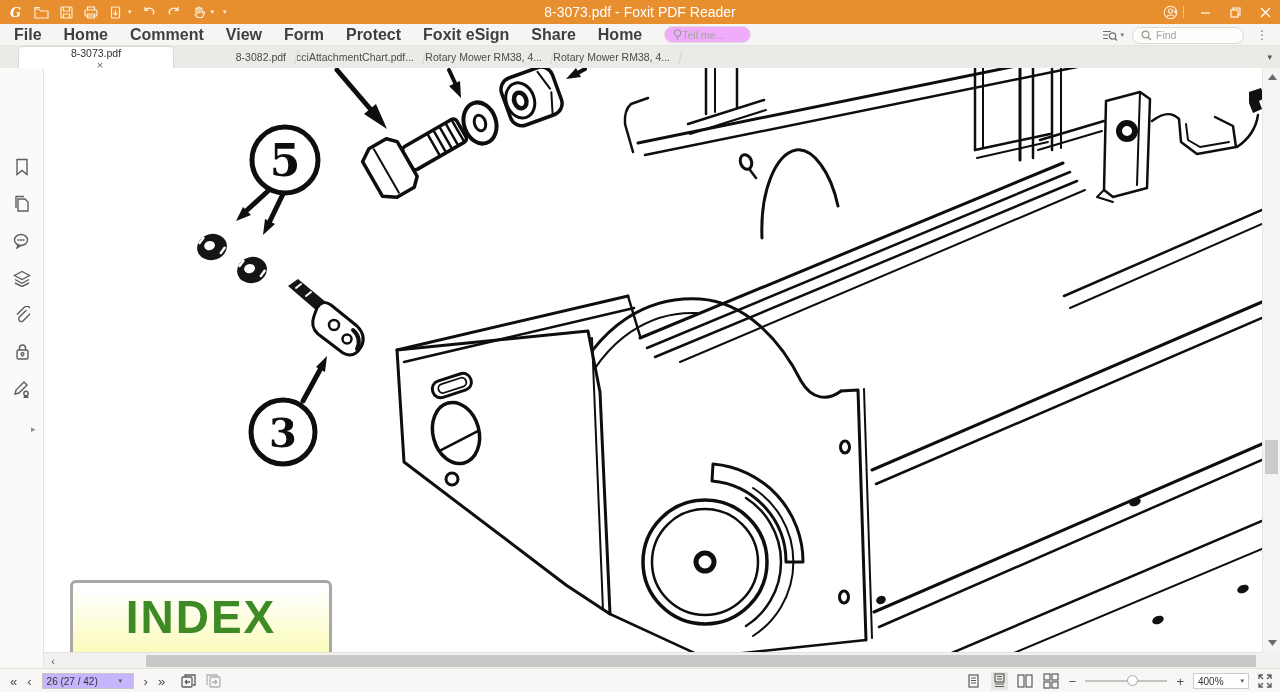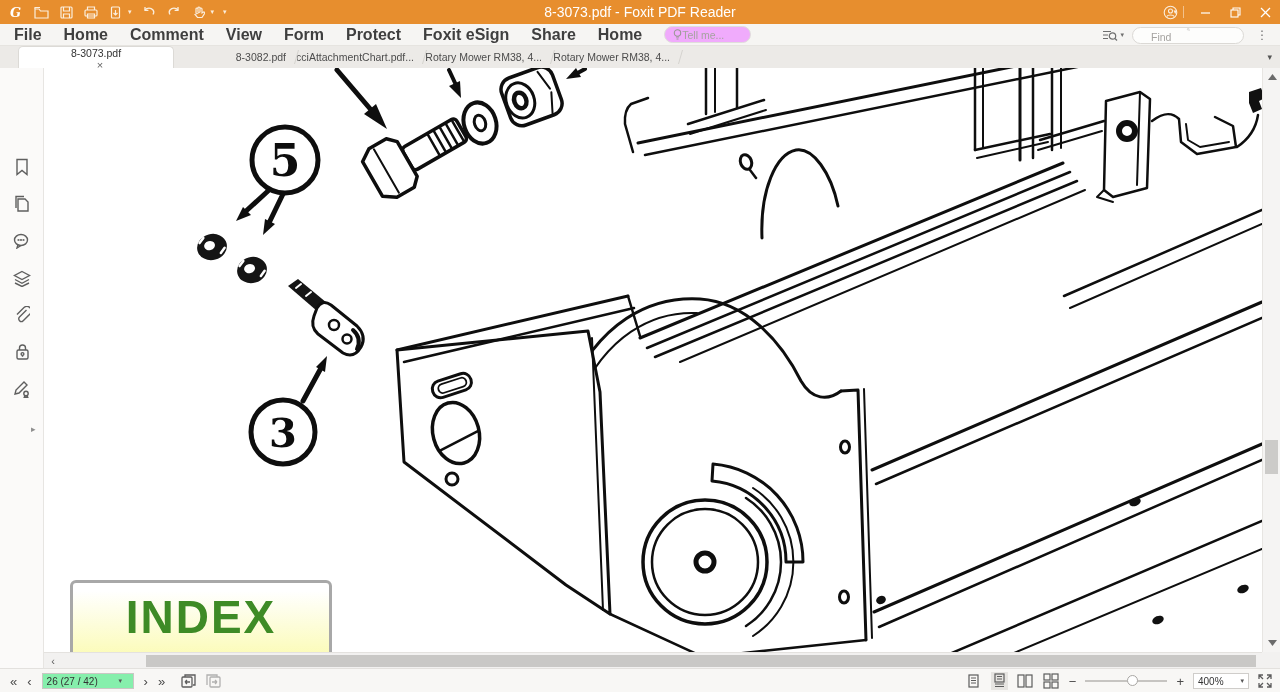--- a/index.html
+++ b/index.html
@@ -18,21 +18,21 @@
   .win-btn { width:30px; height:24px; display:flex; align-items:center; justify-content:center; }
   .tb-divider { width:1px; height:12px; background:rgba(255,255,255,.45); margin:0 6px; }
 
   
   .menubar { position:absolute; left:0; top:24px; width:1280px; height:22px; background:#f6f5f3; border-bottom:1px solid #e6e4e0; display:flex; align-items:center; padding-left:14px; }
   .menu-item { font-size:16px; font-weight:bold; color:#3f3f3f; margin-right:22px; white-space:nowrap; }
   .pill { display:flex; align-items:center; height:17px; border-radius:9px; background:#f0abfc; border:1px solid #e0dedb; padding:0 8px; }
   .pill input { border:none; outline:none; background:transparent; font-size:10.5px; color:#5c5c5c; width:60px; font-family:"Liberation Sans",sans-serif; }
   .pill input::placeholder { color:#a5a3a0; }
   .menubar-right { position:absolute; right:8px; top:24px; height:22px; display:flex; align-items:center; gap:8px; }
-  .find-pill { background:#fdfdfc; border:1px solid #dbd9d5; width:112px;flex-direction:column; }
+  .find-pill { background:#fdfdfc; border:1px solid #dbd9d5; width:112px; }
   .kebab { color:#6f6f6f; font-size:12px; padding:0 4px; }
 
   
   .tabbar { position:absolute; left:0; top:46px; width:1280px; height:22px; background:#eceae7; }
   .tab { position:absolute; top:0; height:22px; font-size:10.5px; color:#4c4c4c; display:flex; align-items:center; padding:0 10px; white-space:nowrap; overflow:hidden;justify-content:flex-end; }
   .tab.active { background:#ffffff; border:1px solid #dcdad6; border-bottom:none; border-radius:5px 5px 0 0; color:#333; z-index:2; justify-content:space-between;flex-direction:column; }
   .tab-close { color:#666; font-size:11px; margin-left:8px; }
   .tab-sep { position:absolute; top:4px; width:1px; height:14px; background:#d5d3cf; transform:skewX(-16deg); }
   .tab-caret { position:absolute; right:8px; top:6px; font-size:9px; color:#555; }
 
@@ -53,21 +53,21 @@
   .h-thumb { position:absolute; left:102px; top:2px; width:1110px; height:12px; background:#c9c8c6; }
   .vscroll { position:absolute; left:1262px; top:68px; width:18px; height:584px; background:#f5f4f3; border-left:1px solid #e7e5e2; }
   .v-arrow { position:absolute; left:2px; width:14px; height:14px; display:flex; align-items:center; justify-content:center; }
   .v-thumb { position:absolute; left:2px; top:372px; width:13px; height:34px; background:#cccbc9; }
   .scroll-corner { position:absolute; left:1262px; top:652px; width:18px; height:16px; background:#f2f1f0; }
 
   
   .statusbar { position:absolute; left:0; top:668px; width:1280px; height:24px; background:#f8f7f5; border-top:1px solid #e3e1de; }
   .sb-left { position:absolute; left:10px; top:0; height:24px; display:flex; align-items:center; gap:10px; }
   .sb-glyph { color:#4a4a4a; font-size:13px; line-height:1; }
-  .page-combo { display:flex; align-items:center; width:92px; height:16px; background:#86efac; border:1px solid #c9c7c4; padding:0 4px; }
+  .page-combo { display:flex; align-items:center; width:92px; height:16px; background:#c4b5fd; border:1px solid #c9c7c4; padding:0 4px; }
   .page-combo input { border:none; outline:none; width:72px; font-size:10px; color:#333; background:transparent; font-family:"Liberation Sans",sans-serif; }
   .combo-caret { font-size:7px; color:#555; }
   .sb-right { position:absolute; right:8px; top:0; height:24px; display:flex; align-items:center; gap:9px; }
   .zoom-track { position:relative; width:82px; height:12px; }
   .zoom-track .line { position:absolute; left:0; right:0; top:5px; height:2px; background:#c6c4c1; }
   .zoom-handle { position:absolute; left:42px; top:0; width:11px; height:11px; border-radius:50%; background:#fff; border:1px solid #a9a7a4; }
   .zoom-combo { display:flex; align-items:center; width:56px; height:16px; background:#fff; border:1px solid #cfcdca; padding:0 4px; justify-content:space-between; }
   .zoom-combo input { border:none; outline:none; width:36px; font-size:10px; color:#333; background:transparent; font-family:"Liberation Sans",sans-serif; }
   .li { display:flex; align-items:center; justify-content:center; width:17px; height:18px; }
   .li.active { background:#e6e4e1; }

